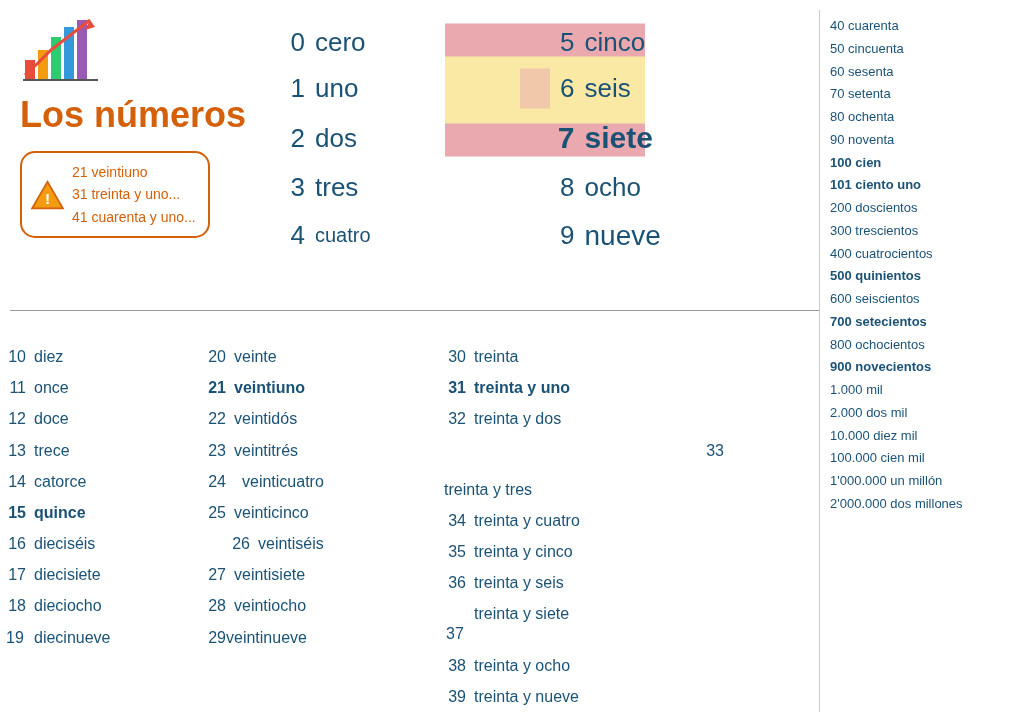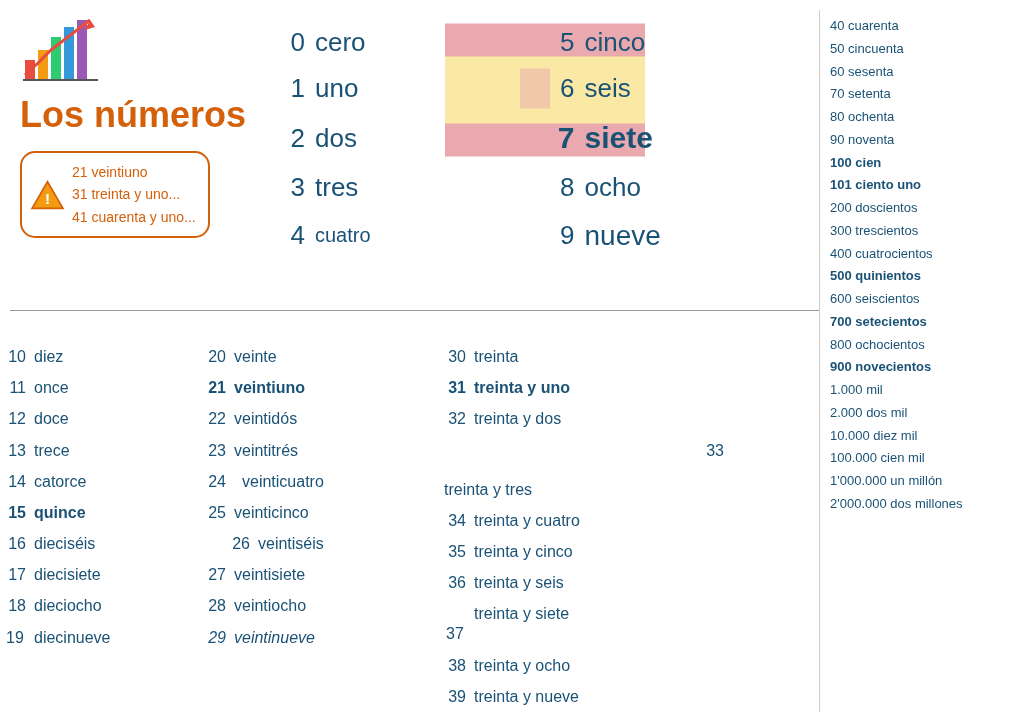--- a/index.html
+++ b/index.html
@@ -312,21 +312,21 @@
         <span>veintiséis</span>
       </div>
       <div style="display: flex; gap: 8px; font-weight: normal;">
         <span style="min-width:22px;text-align:right;">27</span>
         <span>veintisiete</span>
       </div>
       <div style="display: flex; gap: 8px; font-weight: normal;">
         <span style="min-width:22px;text-align:right;">28</span>
         <span>veintiocho</span>
       </div>
-      <div style="display: flex; gap: 8px; font-weight: normal; font-style: italic;">
+      <div style="display: flex; gap: 0; font-weight: normal;">
         <span style="min-width:22px;text-align:right;">29</span>
         <span>veintinueve</span>
       </div>
     </div>
     <div style="width: 280px; color: rgb(26, 82, 118); font-size: 16px; line-height: 1.95;">
       <div style="display: flex; gap: 8px; font-weight: normal;">
         <span style="min-width:22px;text-align:right;">30</span>
         <span>treinta</span>
       </div>
       <div style="display: flex; gap: 8px; font-weight: bold;">

